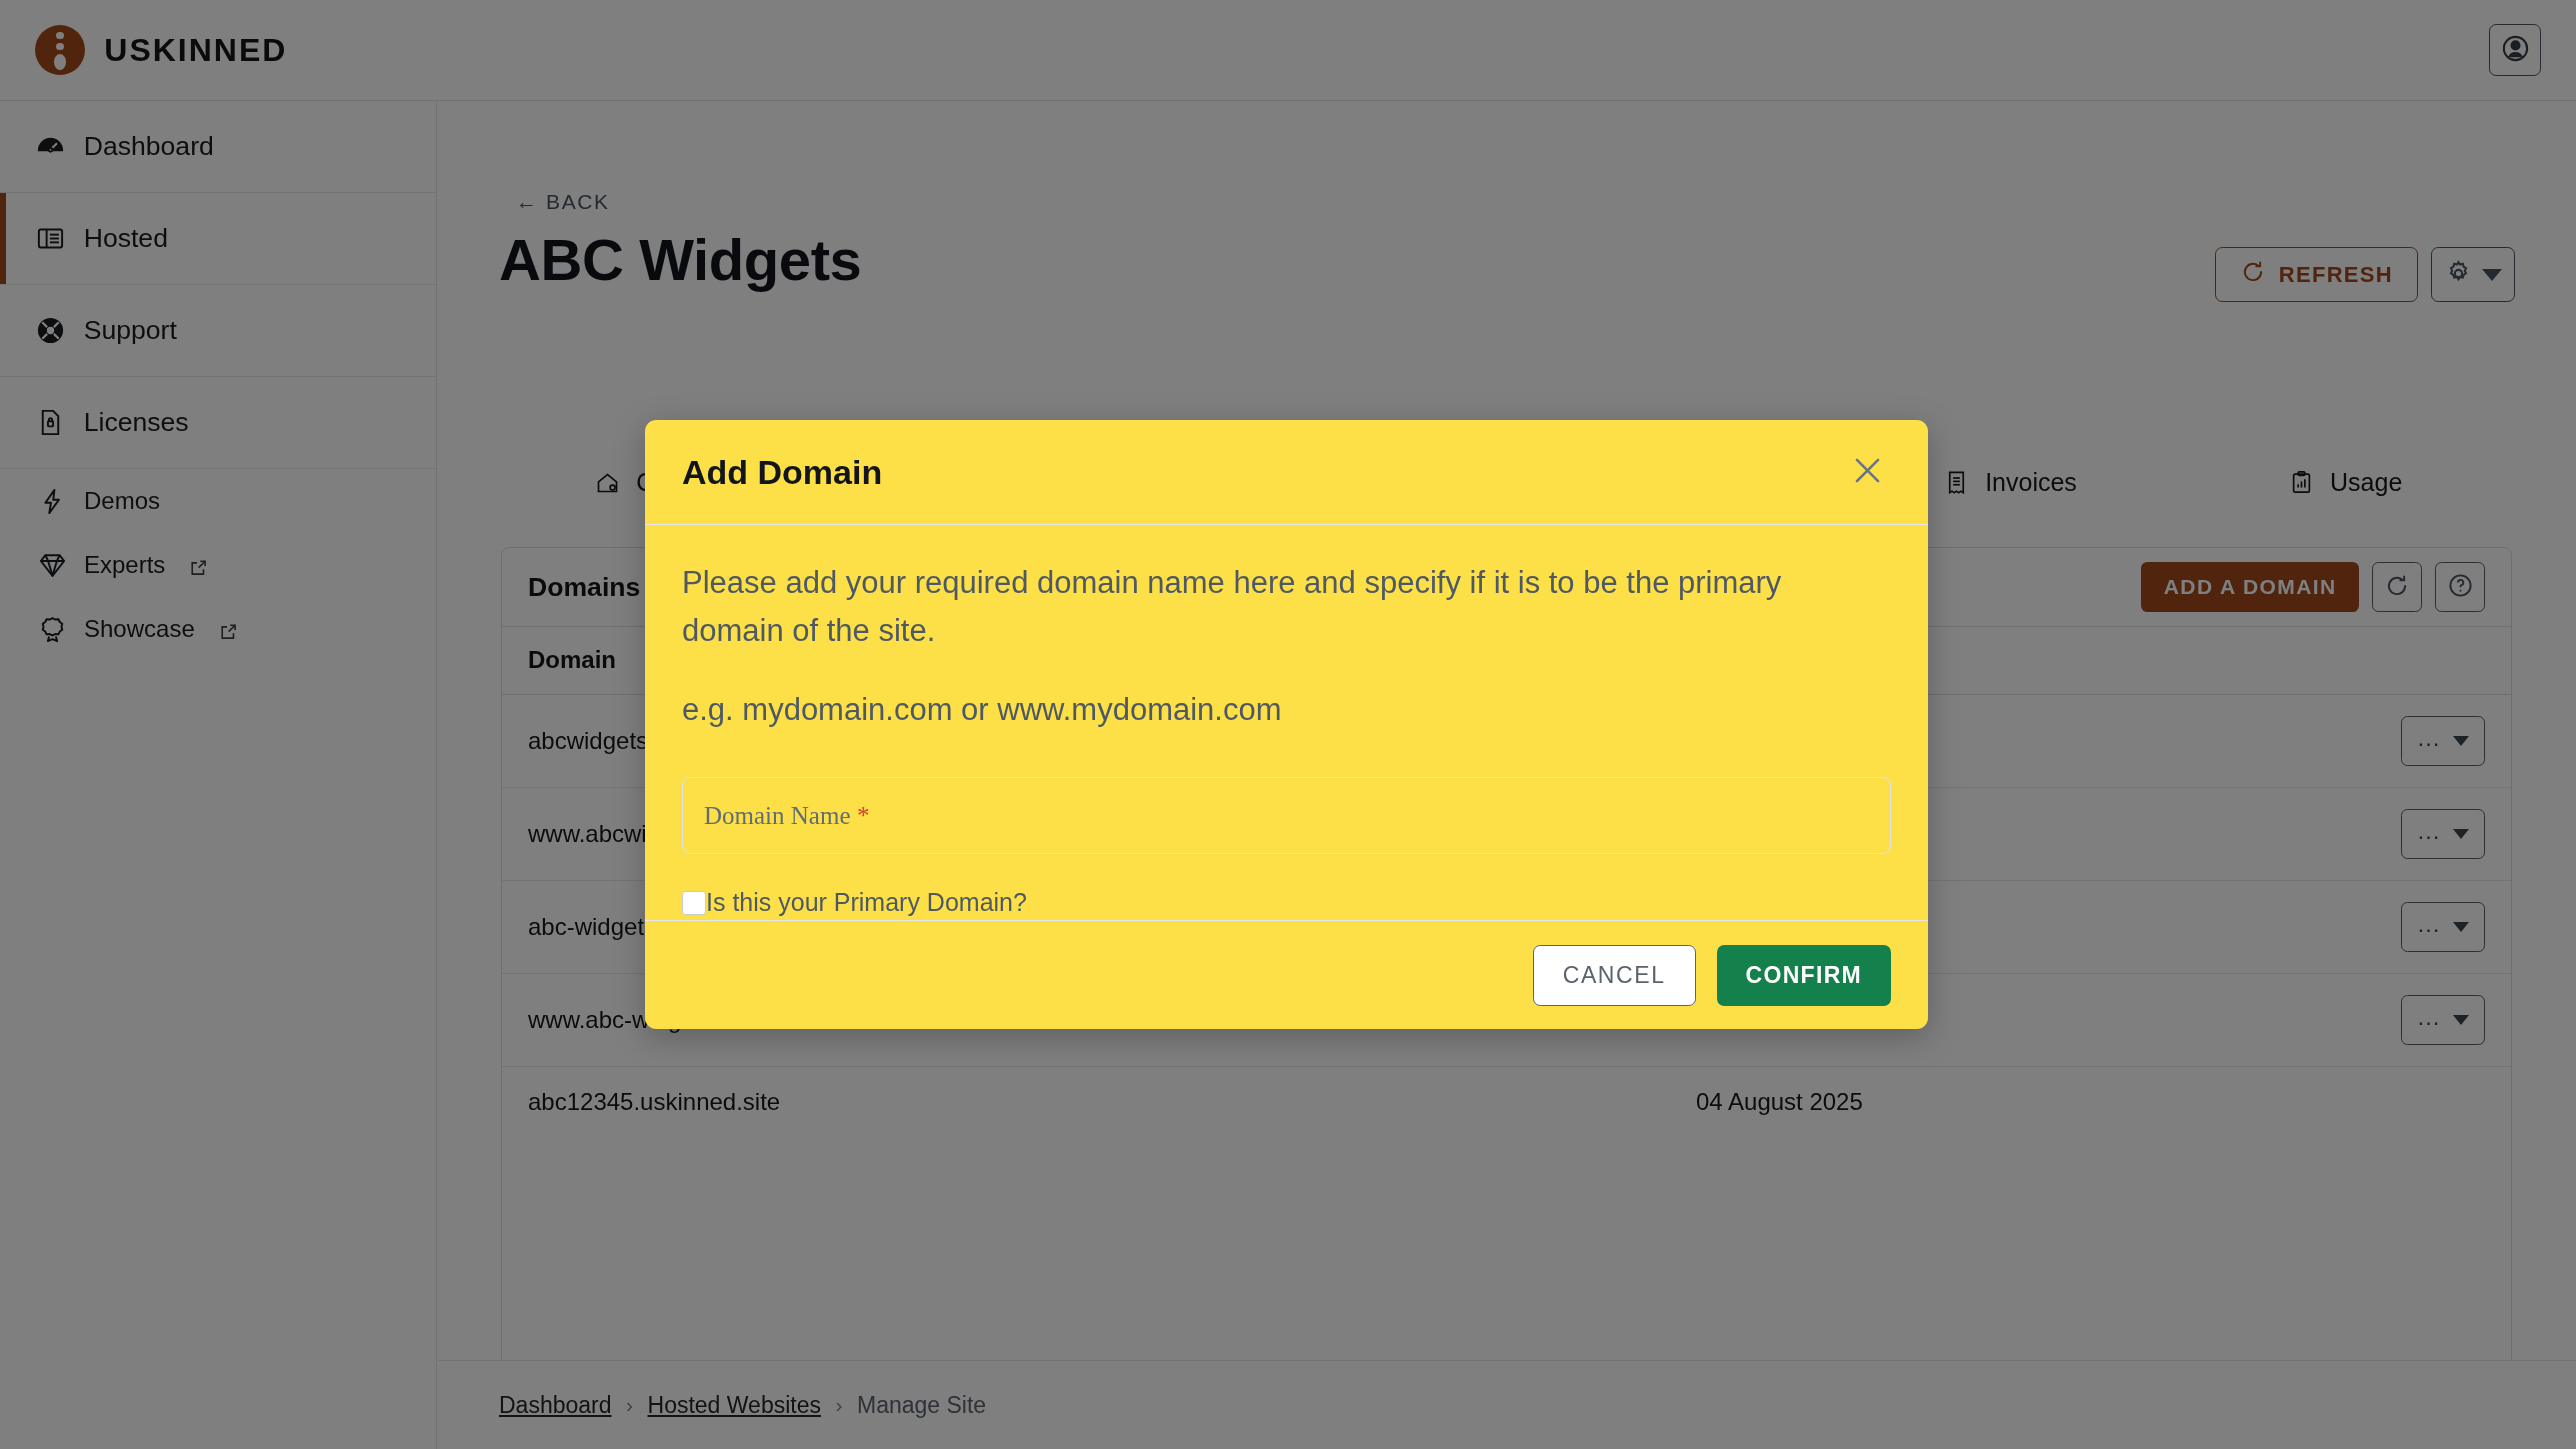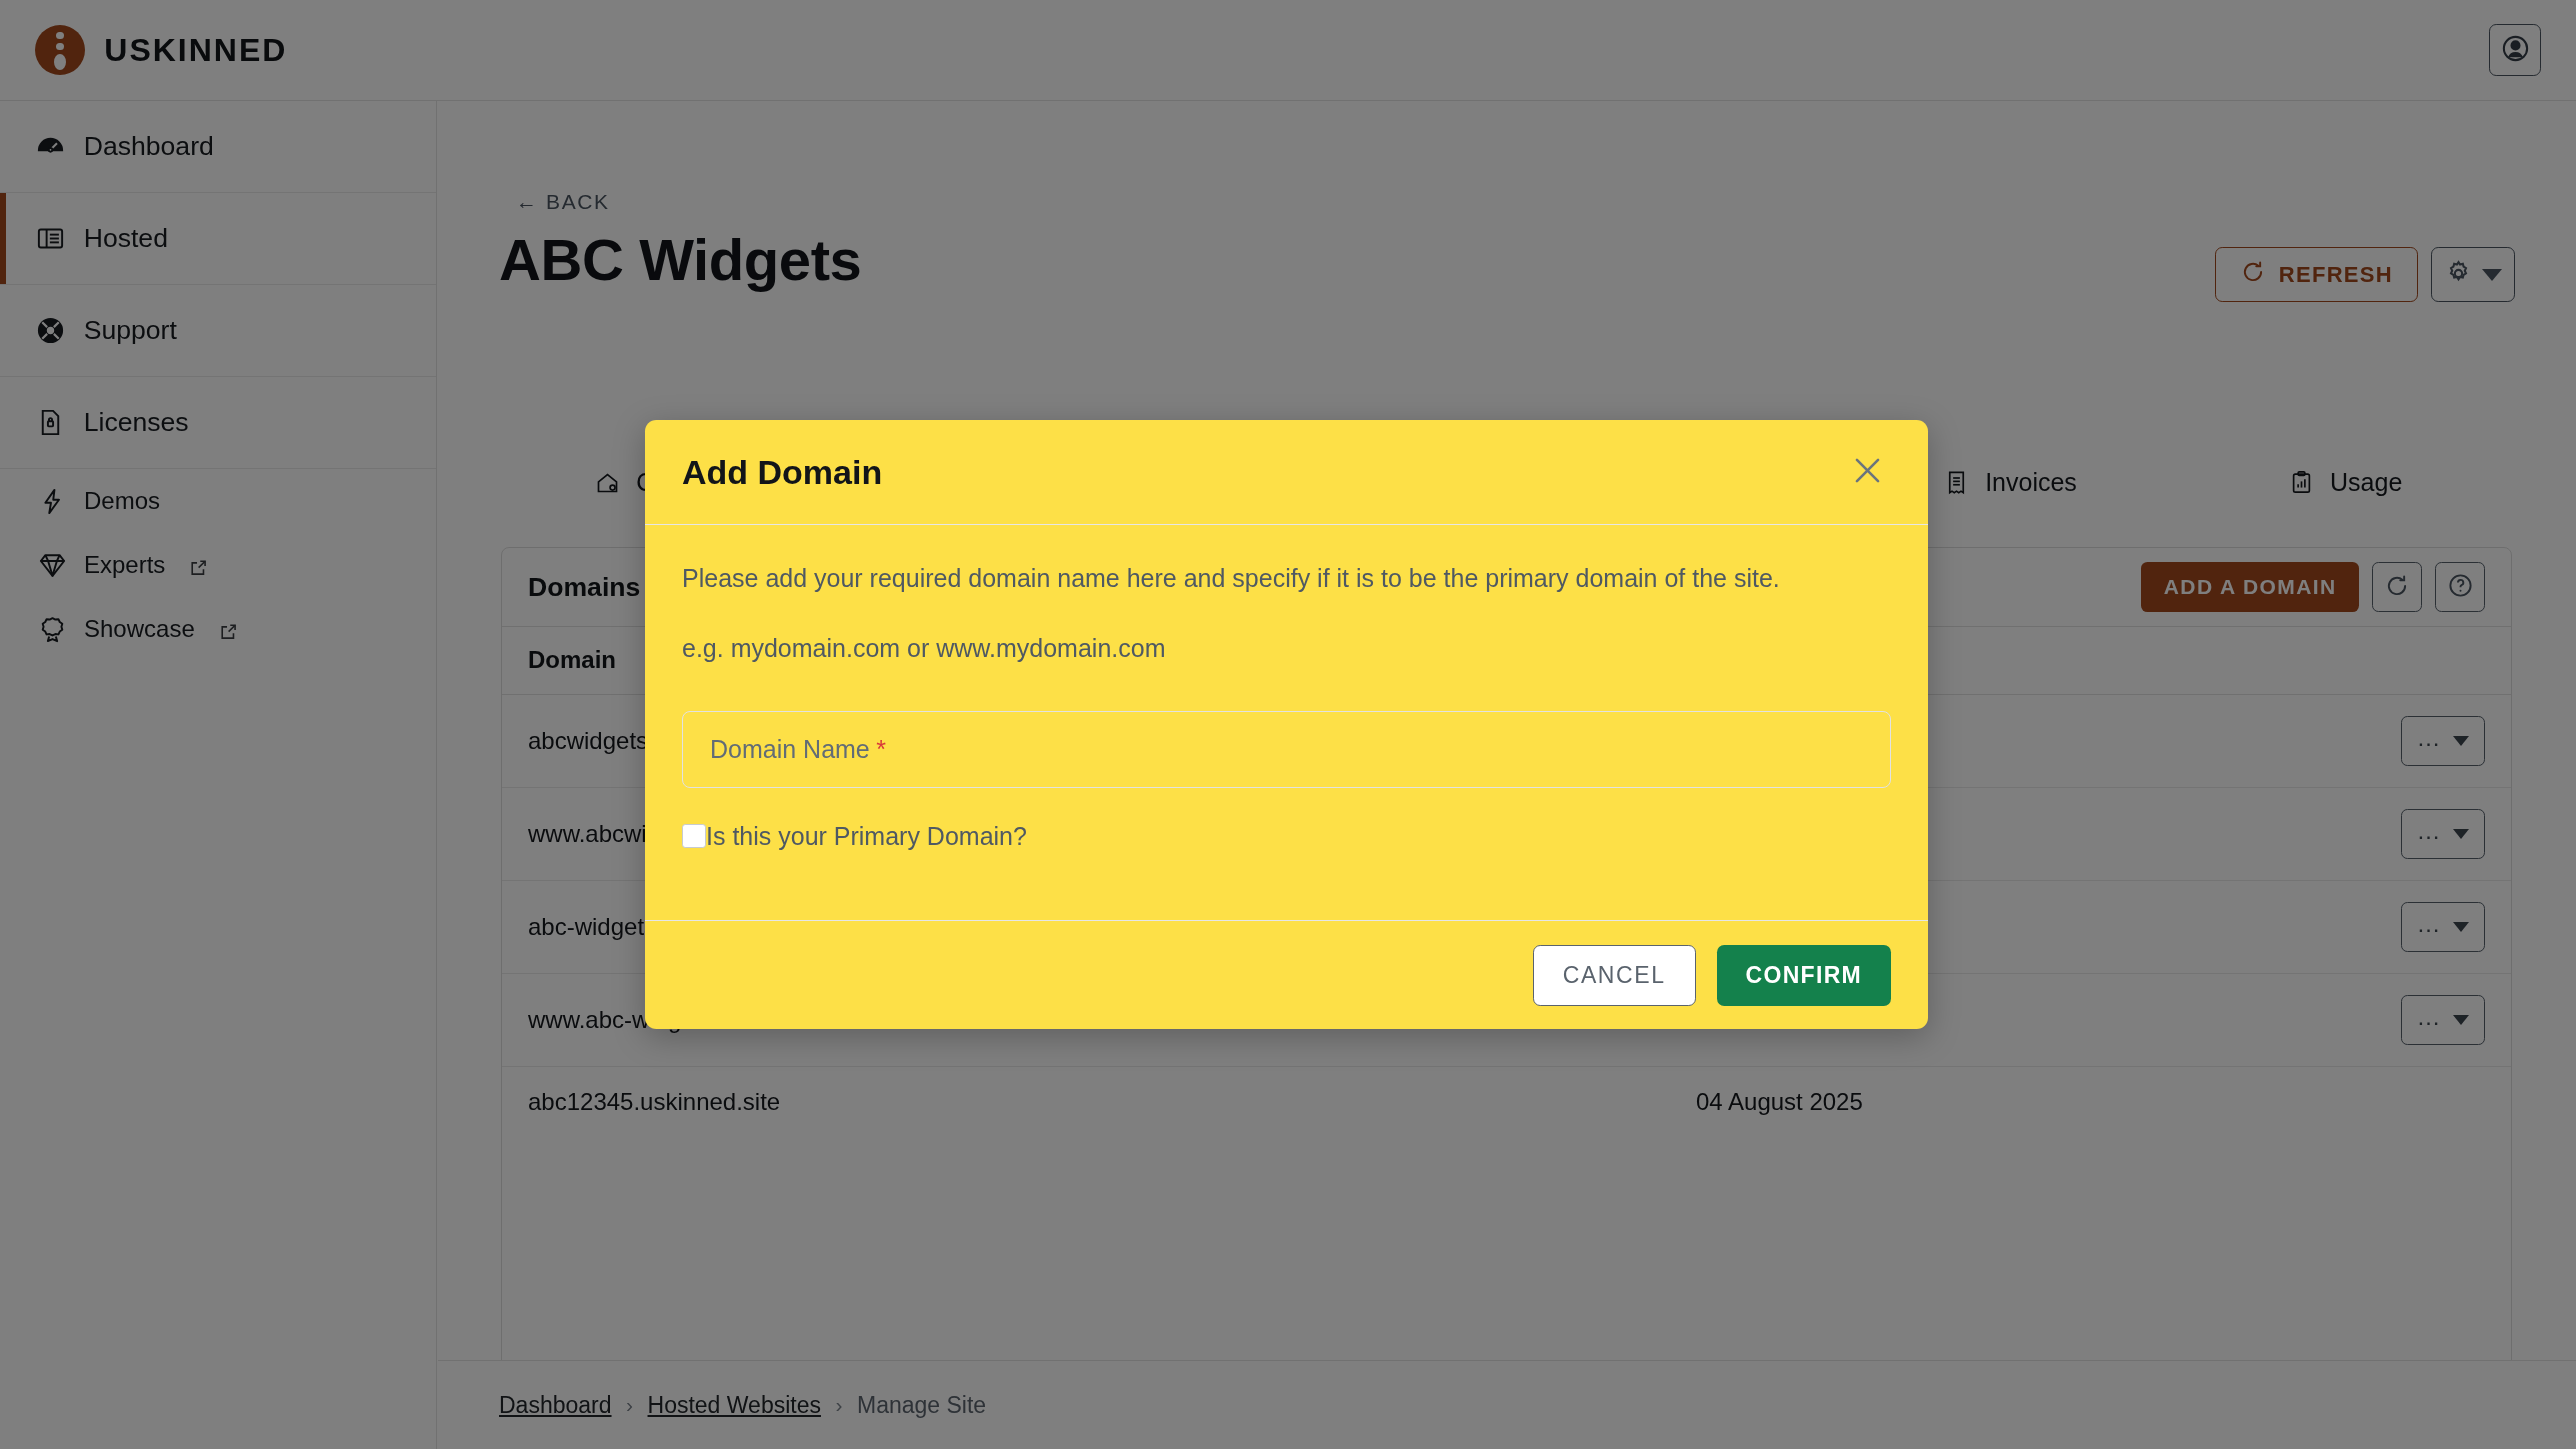--- a/index.html
+++ b/index.html
@@ -200,28 +200,28 @@
     display:flex; align-items:center; justify-content:space-between;
     padding:0 37px;
     border-bottom:0.8px solid #e6e6e6;
   }
   .modal-title { font-size:34px; font-weight:700; color:#121519; }
   .modal-close {
     width:47px; height:47px; display:flex; align-items:center; justify-content:center;
   }
   .modal-body { flex:1 1 auto; padding:34px 37px 0 37px; }
   .modal-p {
-    font-size:25px; color:#4f5963; line-height:1.55;
+    font-size:31px; color:#4f5963; line-height:1.55;
   }
   .modal-p.second { margin-top:31px; }
   .field {
     margin-top:43px;
     height:77px; border:1.3px solid #e2e2e2; border-radius:8px;
-    display:flex; align-items:center; padding:0 27px;
-    font-size:25px; color:#626c76;
+    display:flex; align-items:center; padding:0 21px;
+    font-size:25px; color:#626c76;font-family:Liberation Serif, serif;
   }
   .req { color:#d93a3a; margin-left:6.4px; font-size:25px; }
   .checkrow { margin-top:34px; display:flex; align-items:center; }
   .cbox { width:24px; height:24px; border:1.3px solid #c7cbd0; border-radius:3.2px; background:#fff; flex:0 0 24px; }
   .clabel { font-size:25px; color:#4f5963; }
   .modal-foot {
     flex:0 0 109px; height:109px;
     border-top:0.8px solid #e6e6e6;
     display:flex; align-items:center; justify-content:flex-end; gap:21px;
     padding:0 37px;

